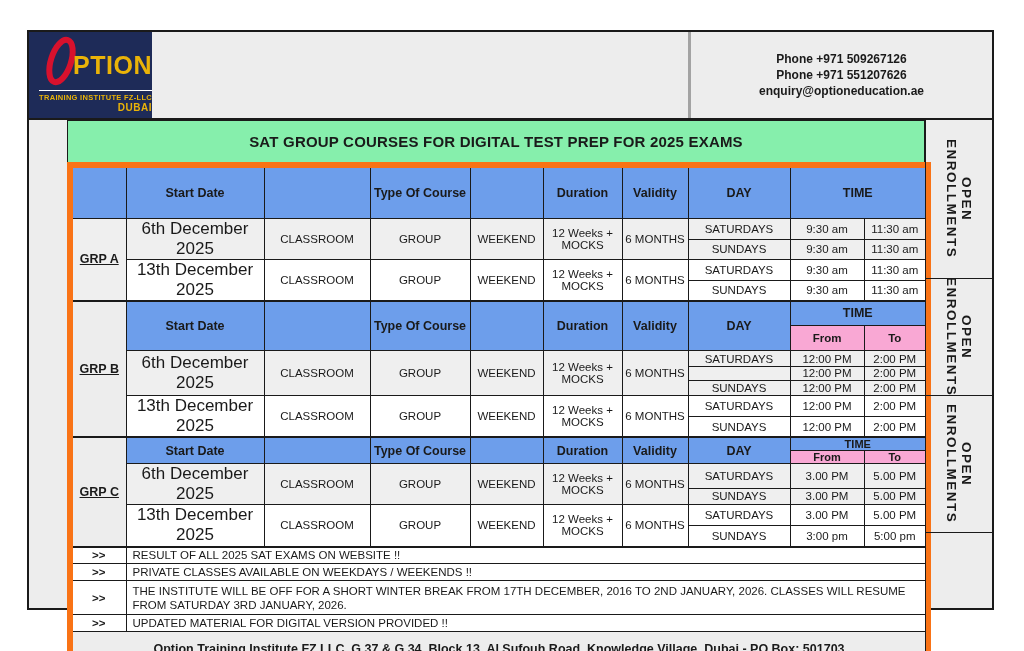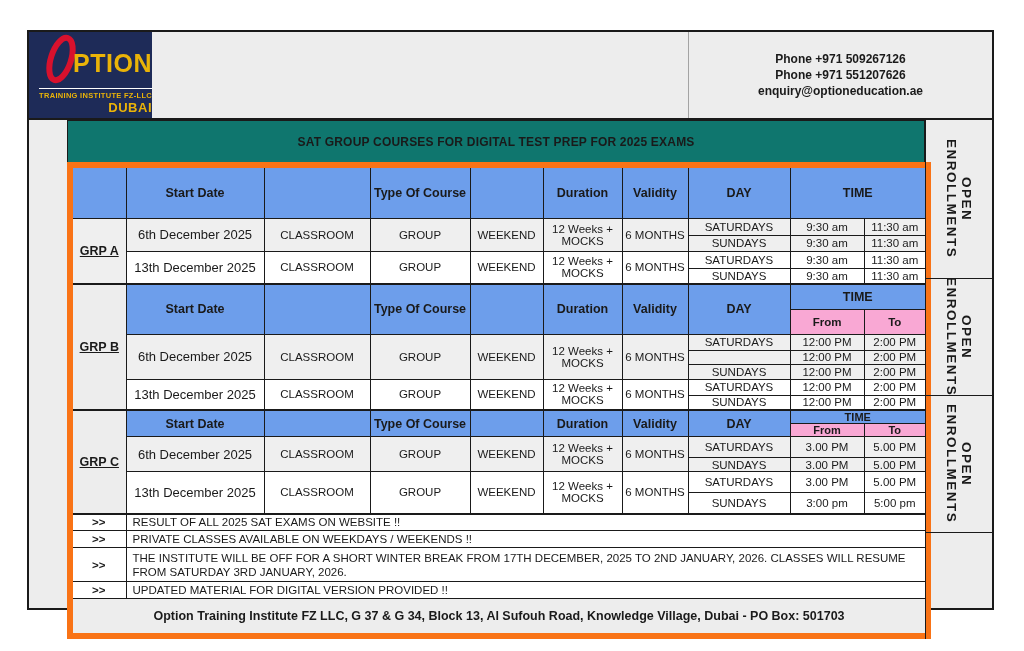--- a/index.html
+++ b/index.html
@@ -16,53 +16,53 @@
   }
   
   .header-band { height:88px; min-height:88px; border-bottom:2px solid #1a1a1a; display:flex; }
   .logo-box {
     width:123px; background:#1e2b58; color:#eab308;
     display:flex; flex-direction:column; align-items:flex-end; justify-content:center;
   }
   .logo-row { display:flex; align-items:center; height:50px; }
   .logo-rest { font-size:25px; font-weight:bold; letter-spacing:0.5px; margin-left:-5px; margin-top:6px; }
   .logo-sub  { font-size:7.5px; font-weight:bold; border-top:1px solid #ffffff; padding-top:2px; margin-top:2px; letter-spacing:0.3px; }
-  .logo-city { font-size:13px; font-weight:bold; letter-spacing:0.5px; }
+  .logo-city { font-size:10px; font-weight:bold; letter-spacing:0.5px; }
   .contact-box {
-    margin-left:auto; width:304px; border-left:1px solid #a3a3a3;
+    margin-left:auto; width:304px; border-left:3px solid #a3a3a3;
     display:flex; flex-direction:column; align-items:center; justify-content:center;
     font-size:12px; font-weight:bold; line-height:16px;
   }
   
   .body-row { display:flex; flex:1; }
   .left-margin { width:38px; }
   .center-col { width:858px; }
   .enroll-col { flex:1; border-left:1px solid #1a1a1a; display:flex; flex-direction:column; }
   .enroll-cell { border-bottom:1px solid #1a1a1a; display:flex; align-items:center; justify-content:center; }
   .enroll-a { height:159px; } .enroll-b { height:117px; } .enroll-c { height:137px; }
   .enroll-blank { flex:1; border-bottom:none; }
   .vtext { writing-mode:vertical-lr; text-align:center; font-weight:bold; font-size:13.5px; letter-spacing:1.5px; line-height:15px; }
   .vtext span { display:block; }
   
   .title-bar {
-    height:42px; background:#0f766e; border:1px solid #1a1a1a; border-bottom:none;
+    height:42px; background:#86efac; border:1px solid #1a1a1a; border-bottom:none;
     display:flex; align-items:center; justify-content:center;
-    font-weight:bold; font-size:12px; letter-spacing:0.2px;
+    font-weight:bold; font-size:15px; letter-spacing:0.2px;
   }
   
   table { width:858px; border-collapse:collapse; table-layout:fixed; border:6px solid #f97316; }
   td,th { border:1px solid #1a1a1a; text-align:center; vertical-align:middle; padding:0 1px; overflow:hidden; font-size:11.5px; font-weight:normal; }
   th.blue { background:#6d9eeb; font-weight:bold; font-size:12.5px; }
   th.subhead { background:#f9a8d4; font-weight:bold; font-size:11.5px; }
   th.subhead-sm, th.blue-sm { font-size:11px; }
   th.blue-sm { background:#6d9eeb; font-weight:bold; }
   .grp-label { background:#ededed; font-weight:bold; font-size:12.5px;text-decoration:underline; }
   tr.gray td { background:#efefef; }
   tr.white td { background:#ffffff; }
-  td.date-cell { font-size:13px; }
+  td.date-cell { font-size:17px; }
   tr.tsep td, tr.tsep th { border-top:2px solid #1a1a1a; }
   td.clip-cell { vertical-align:top; }
   td.clip-cell div { line-height:13px; height:13px; }
   tr.note-row td { background:#ffffff; text-align:left; padding-left:6px; }
   tr.note-row td.bullet { text-align:center; padding-left:0; font-weight:bold; }
   tr.note-row td.note { line-height:14px; }
   tr.footer-row td { background:#ededed; font-weight:bold; font-size:12.5px; }
 </style>
 </head>
 <body>
@@ -269,21 +269,21 @@
         <tr class="note-row tsep" style="height:17px">
           <td class="bullet">&gt;&gt;</td>
           <td class="note" colspan="9">RESULT OF ALL 2025 SAT EXAMS ON WEBSITE !!</td>
         </tr>
         <tr class="note-row" style="height:17px">
           <td class="bullet">&gt;&gt;</td>
           <td class="note" colspan="9">PRIVATE CLASSES AVAILABLE ON WEEKDAYS / WEEKENDS !!</td>
         </tr>
         <tr class="note-row" style="height:34px">
           <td class="bullet">&gt;&gt;</td>
-          <td class="note" colspan="9">THE INSTITUTE WILL BE OFF FOR A SHORT WINTER BREAK FROM 17TH DECEMBER, 2025 TO 2ND JANUARY, 2026. CLASSES WILL RESUME FROM SATURDAY 3RD JANUARY, 2026.</td>
+          <td class="note" colspan="9">THE INSTITUTE WILL BE OFF FOR A SHORT WINTER BREAK FROM 17TH DECEMBER, 2016 TO 2ND JANUARY, 2026. CLASSES WILL RESUME FROM SATURDAY 3RD JANUARY, 2026.</td>
         </tr>
         <tr class="note-row" style="height:17px">
           <td class="bullet">&gt;&gt;</td>
           <td class="note" colspan="9">UPDATED MATERIAL FOR DIGITAL VERSION PROVIDED !!</td>
         </tr>
 
         <tr class="footer-row" style="height:37px">
           <td colspan="10">Option Training Institute FZ LLC, G 37 &amp; G 34, Block 13, Al Sufouh Road, Knowledge Village, Dubai - PO Box: 501703</td>
         </tr>
       </tbody>

